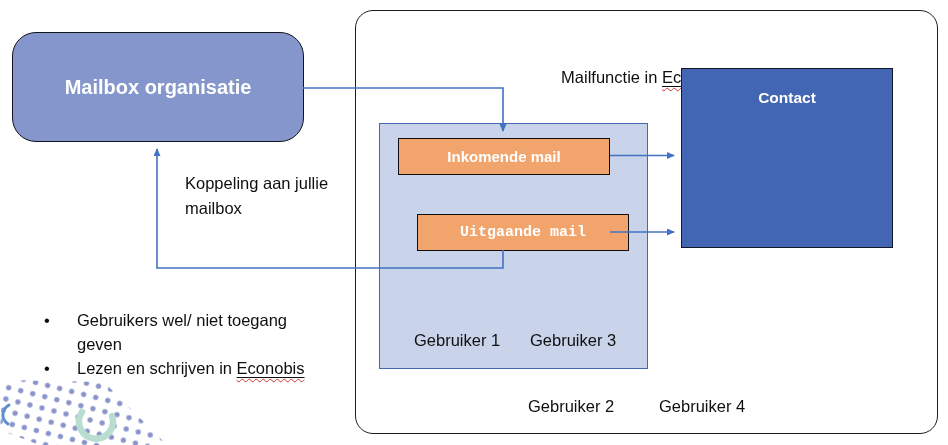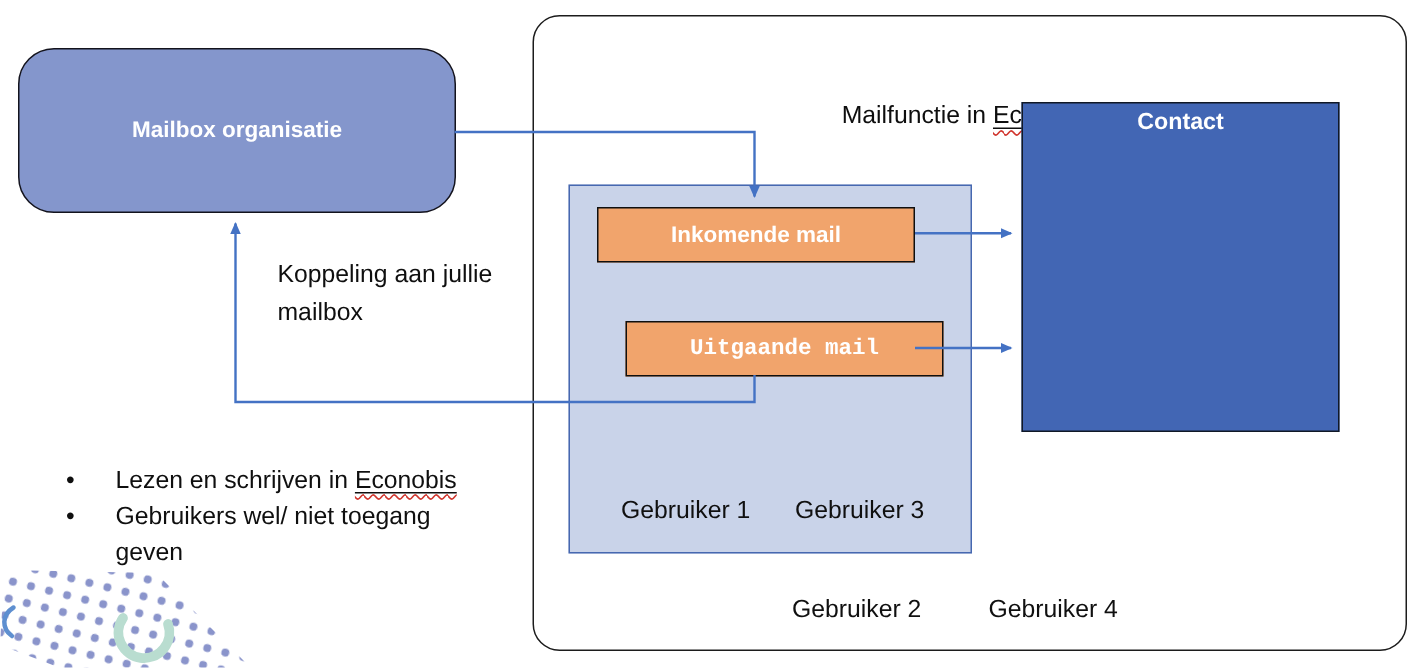--- a/index.html
+++ b/index.html
@@ -21,45 +21,45 @@
   .diagram-title{
     left:355px;top:20px;width:581px;text-align:center;
     font-size:16.5px;color:#0e0e0e;margin-top:48px;
   }
 
   
   .mailbox-box{
     left:12px;top:32px;width:290px;height:108px;
     background:#8496CC;border:1.7px solid #13131d;border-radius:24px;
     display:flex;flex-direction:column;align-items:center;justify-content:center;
-    color:#ffffff;font-size:15px;font-weight:600;line-height:24px;text-align:center;
+    color:#ffffff;font-size:20px;font-weight:600;line-height:24px;text-align:center;
   }
 
   
   .mail-panel{
     left:379px;top:123px;width:269px;height:246px;
     background:#C9D3E9;border:1.6px solid #4668B0;
     box-sizing:border-box;
   }
   .mail-chip{
     width:212px;height:37px;background:#F1A46C;border:1.9px solid #0f0f0f;
     box-sizing:border-box;
     display:flex;align-items:center;justify-content:center;
     color:#ffffff;font-size:15px;font-weight:600;
   }
   .chip-in{left:398px;top:138px;}
   .chip-out{left:417px;top:214px;font-family:Liberation Mono, monospace;}
 
   
   .contact-box{
-    left:681px;top:68px;width:212px;height:220px;
+    left:681px;top:68px;width:212px;height:180px;
     background:#4266B4;border:1.5px solid #101826;
     box-sizing:border-box;
     color:#ffffff;font-size:15.5px;font-weight:600;
-    text-align:center;padding-top:4px;
+    text-align:center;padding-top:20px;
   }
 
   .gebruiker{font-size:16.5px;color:#101010;white-space:nowrap;text-align:right;}
 
   .koppeling-label{
     left:185px;top:171px;width:180px;
     font-size:16.5px;line-height:25px;color:#0f0f0f;
   }
 
   .notes{
@@ -112,24 +112,24 @@
 <div class="abs contact-box">
   <span>Contact</span>
 </div>
 
 <div class="abs gebruiker" style="left:414px;top:331px;">Gebruiker 1</div>
 <div class="abs gebruiker" style="left:530px;top:331px;">Gebruiker 3</div>
 <div class="abs gebruiker" style="left:528px;top:397px;">Gebruiker 2</div>
 <div class="abs gebruiker" style="left:659px;top:397px;">Gebruiker 4</div>
 
 <div class="abs notes">
+  <div class="note-item">Gebruikers wel/ niet toegang geven</div>
   <div class="note-item">
     <span>Lezen en schrijven in </span><span class="u-solid"><span class="u-wavy">Econobis</span></span>
   </div>
-  <div class="note-item">Gebruikers wel/ niet toegang geven</div>
 </div>
 
 <svg class="layer" width="948" height="445" aria-hidden="true">
   <defs>
     <marker id="arr" markerWidth="9" markerHeight="8" refX="7" refY="3.5" orient="auto" markerUnits="userSpaceOnUse">
       <path d="M0,0 L8,3.5 L0,7 Z" fill="#4472C4"></path>
     </marker>
   </defs>
   <path d="M 303 88 H 503 V 131" fill="none" stroke="#4472C4" stroke-width="1.6" marker-end="url(#arr)"></path>
   <path d="M 503 250 V 268 H 157 V 149" fill="none" stroke="#4472C4" stroke-width="1.6" marker-end="url(#arr)"></path>

